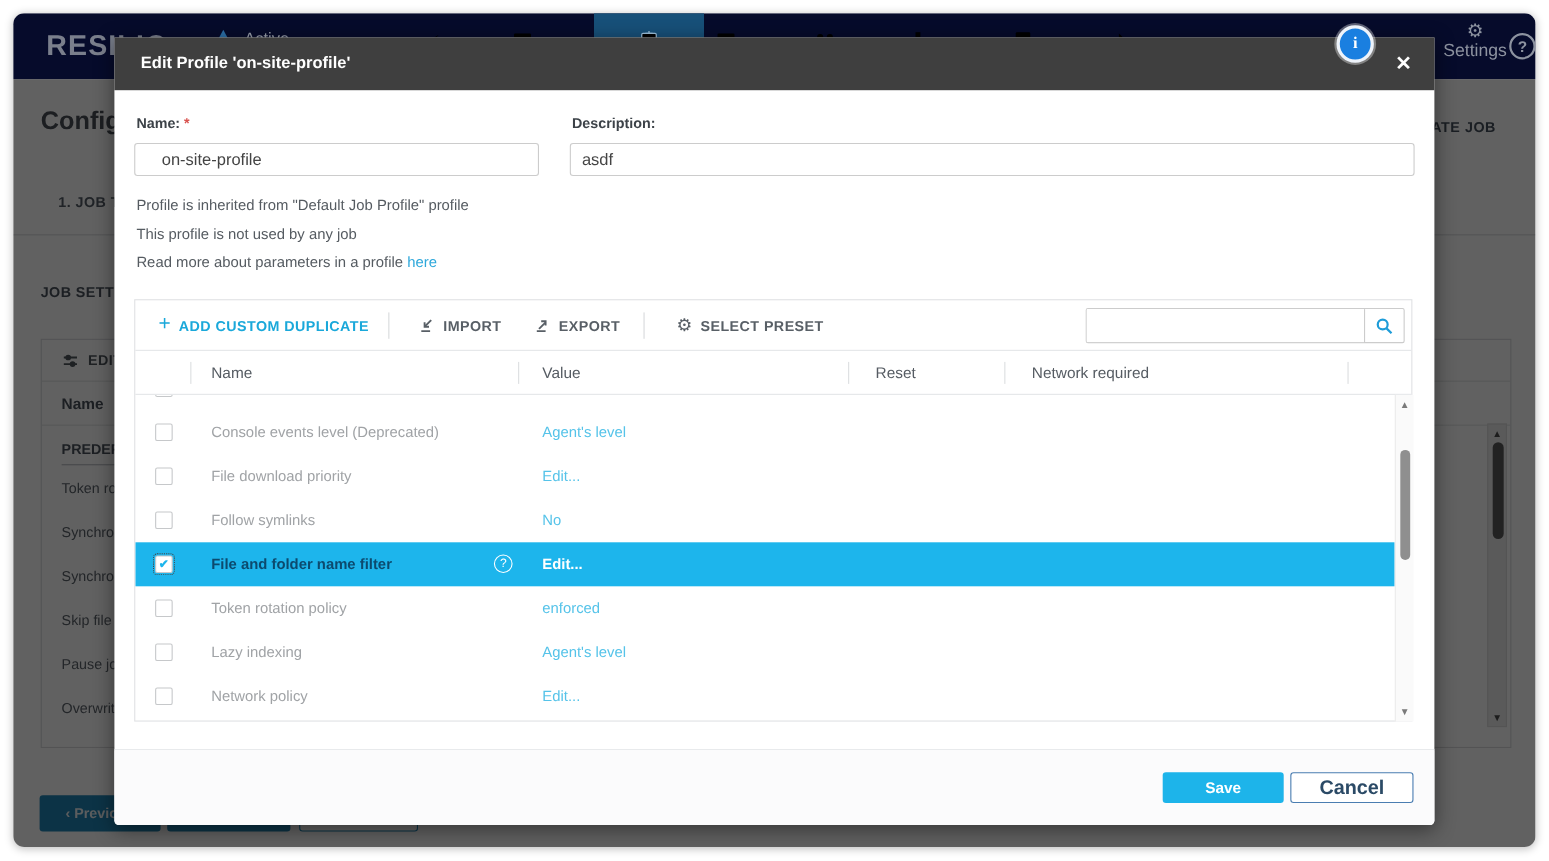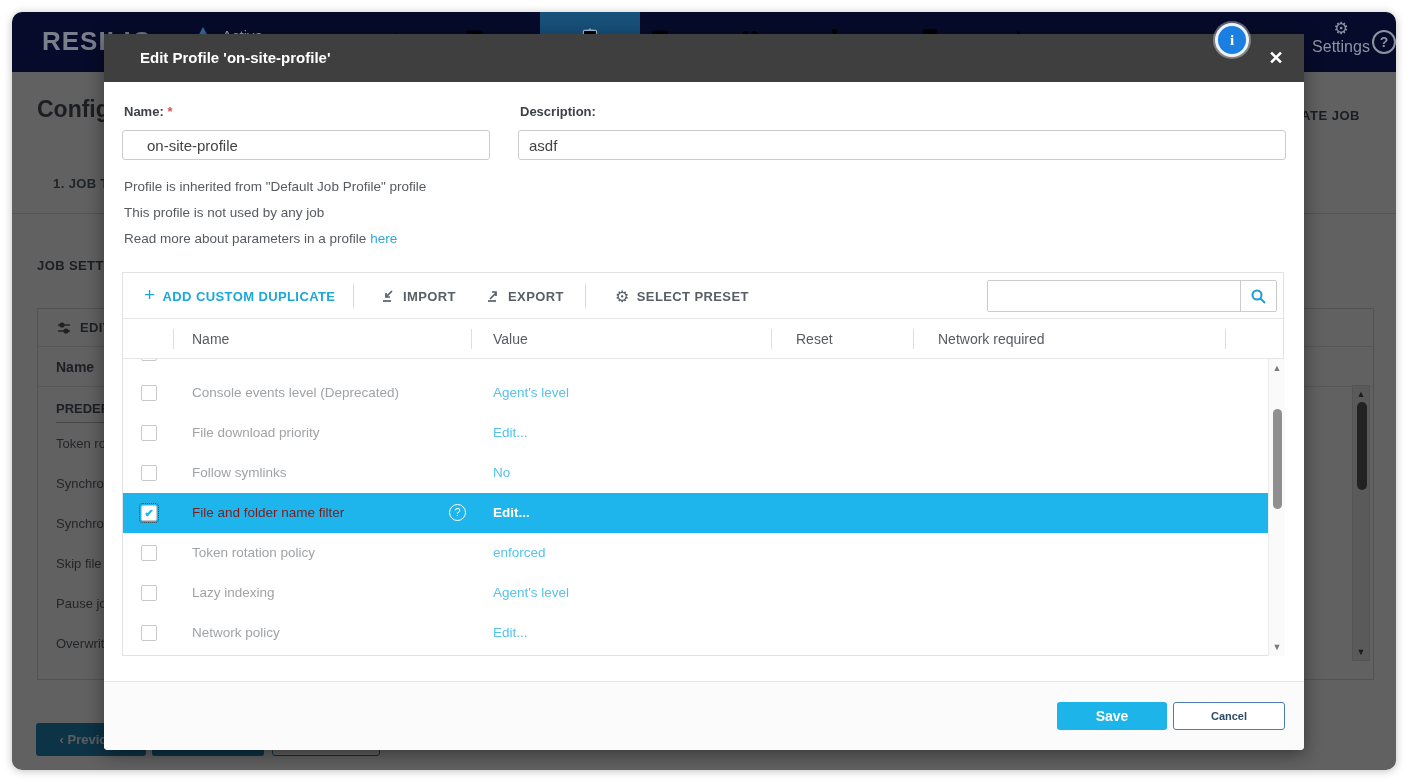--- a/index.html
+++ b/index.html
@@ -43,21 +43,21 @@
   .pg-btn { position:absolute; top:651px; height:33px; background:#2187b8; border-radius:3px; color:#eef3f7;
             font-size:13px; font-weight:bold; text-align:center; line-height:33px; }
   .pg-btn.outline { background:transparent; border:1px solid #2187b8; }
 
   .overlay { position:absolute; left:0; top:60px; width:100%; height:698px; background:rgba(0,0,0,.62); z-index:5; }
 
   
   .modal { position:absolute; left:92px; top:22px; width:1200px; height:716px; background:#fff; z-index:10;
            border-radius:0 0 4px 4px; box-shadow:0 4px 18px rgba(0,0,0,.45); }
   .m-header { position:absolute; left:0; top:0; width:100%; height:48px; background:#3f3f3f; color:#fff;
-              font-size:15px; font-weight:bold; line-height:48px; padding-left:36px; }
+              font-size:15px; font-weight:bold; line-height:48px; padding-left:24px; }
   .m-close { position:absolute; right:16px; top:12px; width:24px; height:24px; color:#fff; font-size:18px;
              line-height:24px; text-align:center; cursor:pointer; }
   .m-info { position:absolute; left:1111px; top:-11px; width:34px; height:34px; border-radius:50%; background:#1a7fe0;
             border:3px solid #eef3fa; color:#fff; font-size:15px; font-weight:bold; text-align:center; line-height:28px;
             font-family:"Liberation Serif", serif; box-shadow:0 0 0 2px rgba(255,255,255,.35); }
   .m-label { position:absolute; top:70px; font-size:13px; font-weight:bold; color:#3c4248; }
   .m-label .req { color:#d9534f; }
   .m-input { position:absolute; top:96px; height:30px; border:1px solid #ccc; border-radius:3px; font-size:15px;
              color:#444; padding:0 10px; background:#fff; }
   .m-note { position:absolute; left:20px; font-size:13.5px; color:#555b61; }
@@ -83,36 +83,36 @@
   .th-sep { position:absolute; top:10px; height:20px; border-left:1px solid #dcdee0; }
 
   .m-list { position:absolute; left:0; top:86px; width:1145px; height:297px; overflow:hidden; }
   .m-rows { margin-top:-26px; }
   .prow { position:relative; height:40px; border-bottom:0; }
   .cb { position:absolute; left:18px; top:12px; width:16px; height:16px; border:1px solid #c6c8ca; border-radius:2px;
         background:#fff; font-size:11px; font-weight:bold; color:#1db5ec; text-align:center; line-height:14px; }
   .rname { position:absolute; left:69px; top:0; line-height:40px; font-size:13.5px; color:#a0a3a6; }
   .rvalue { position:absolute; left:370px; top:0; line-height:40px; font-size:13.5px; color:#55c3e9; cursor:pointer; }
   .prow.selected { background:#1db5ec; }
-  .prow.selected .rname { color:#7f1d1d; font-weight:normal; }
+  .prow.selected .rname { color:#0c4a6e; font-weight:bold; }
   .prow.selected .rvalue { color:#fff; font-weight:bold; }
   .prow.selected .cb { outline:1px dotted #444; outline-offset:1px; }
   .rhelp { position:absolute; left:326px; top:11px; width:17px; height:17px; border:1.5px solid #fff; border-radius:50%;
            color:#fff; font-size:11px; text-align:center; line-height:15px; }
 
   .m-scroll { position:absolute; left:1145px; top:86px; width:17px; height:297px; background:#fafafa; border-left:1px solid #ececec; }
   .m-scroll .ar { position:absolute; left:0; width:100%; text-align:center; font-size:9px; color:#7a7a7a; }
   .m-scroll .thumb { position:absolute; left:4px; top:50px; width:9px; height:100px; background:#8f8f8f; border-radius:5px; }
 
   .m-footline { position:absolute; left:0; top:647px; width:100%; border-top:1px solid #e6e8ea; }
   .m-footer { position:absolute; left:0; top:648px; width:100%; height:68px; background:#fbfbfc; border-radius:0 0 4px 4px; }
   .btn-save { position:absolute; left:953px; top:20px; width:110px; height:28px; background:#1db4ea; border:0;
               border-radius:3px; color:#fff; font-size:14px; font-weight:bold; cursor:pointer; }
   .btn-cancel { position:absolute; left:1069px; top:20px; width:112px; height:28px; background:#fff;
-                border:1px solid #4a7db1; border-radius:3px; color:#2b4a66; font-size:11px; font-weight:bold; cursor:pointer; }
+                border:1px solid #4a7db1; border-radius:3px; color:#2b4a66; font-size:18px; font-weight:bold; cursor:pointer; }
 </style>
 </head>
 <body>
 
 <div class="window">
 
   <div class="navbar">
     <div class="logo">RESILIO</div>
     <div class="nav-active">
       <svg width="22" height="22" viewBox="0 0 22 22">

